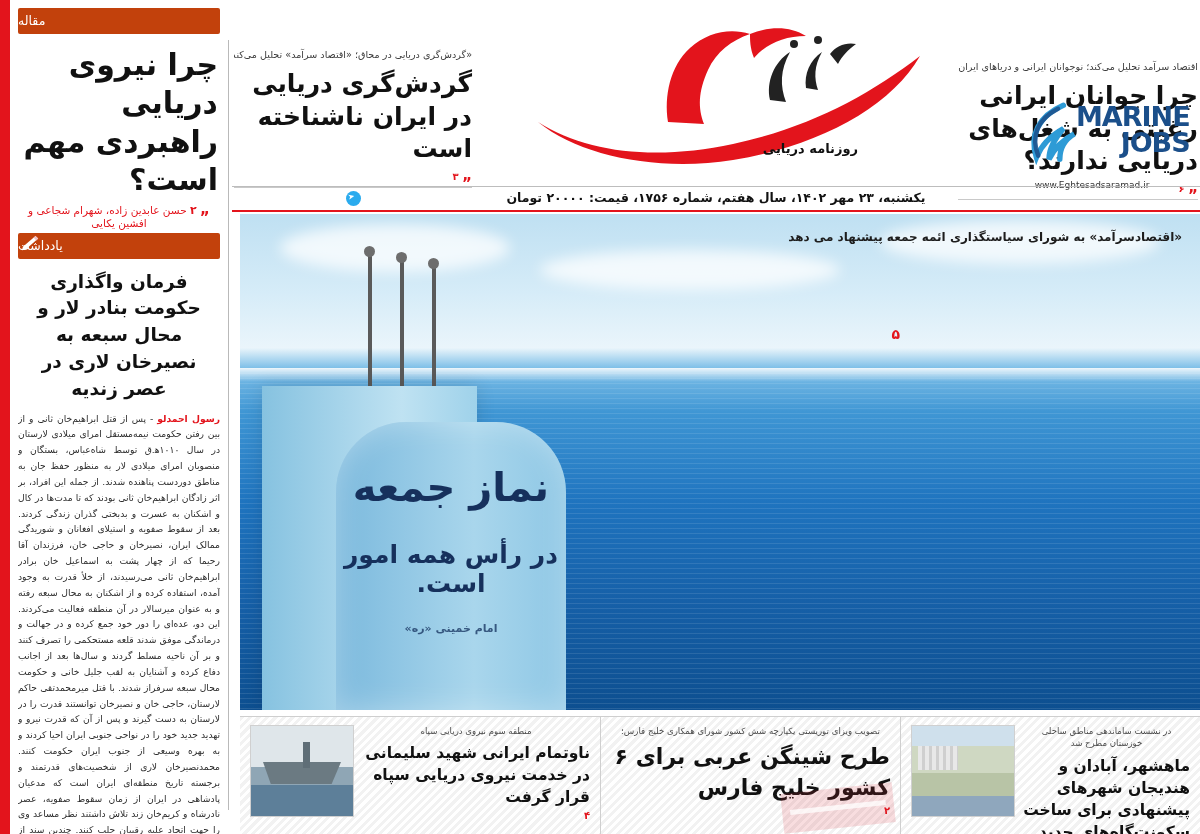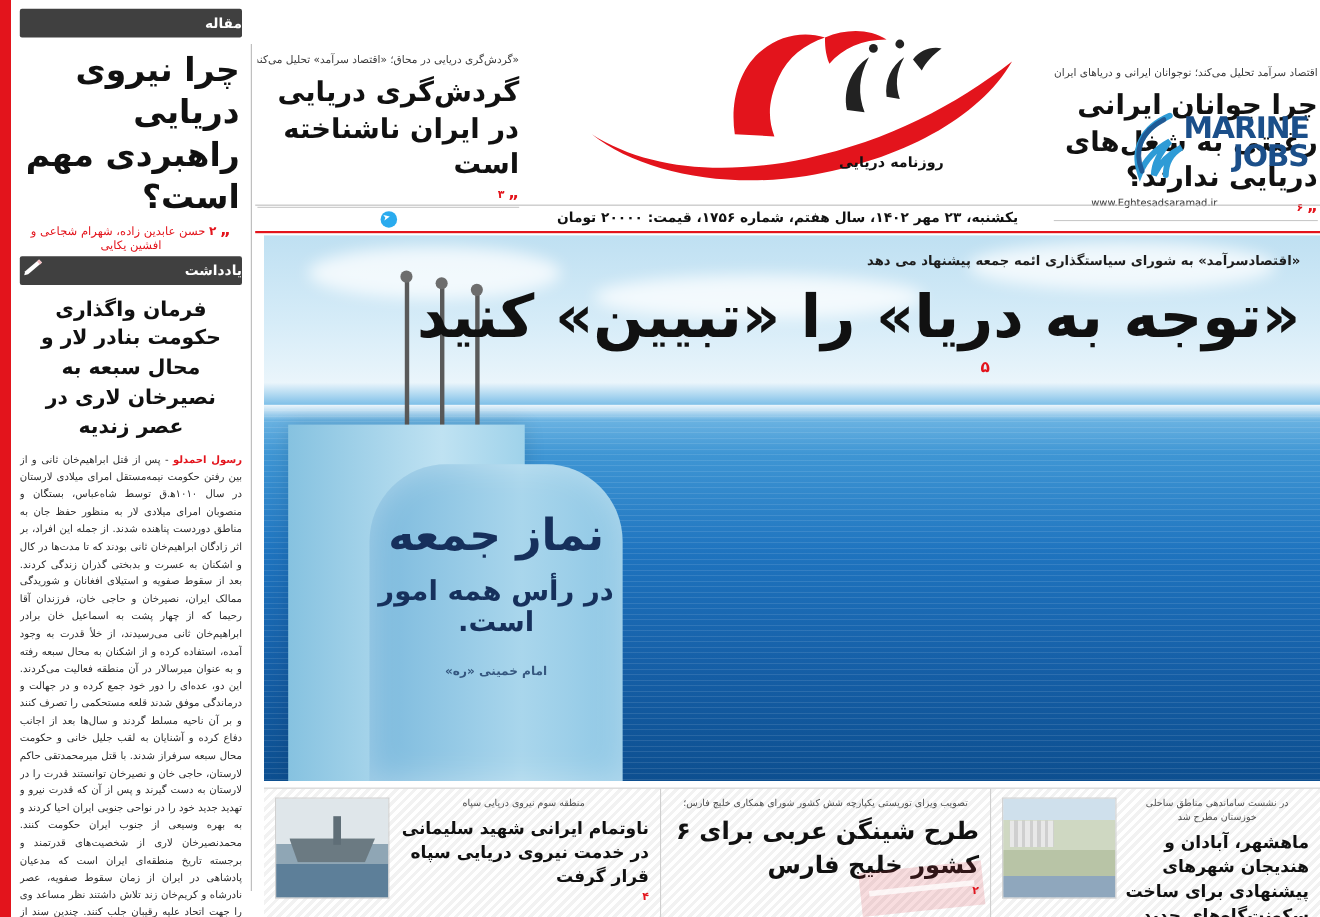--- a/index.html
+++ b/index.html
@@ -16,22 +16,22 @@
     position: absolute; left: 0; top: 0; width: 10px; height: 834px;
     background: #e3141c;
   }
 
   
   .sidebar {
     position: absolute; left: 10px; top: 0; width: 218px; height: 834px;
     padding: 8px 8px 0 8px; direction: rtl; text-align: right;
   }
   .sect-label {
-    background: #404040; color: #fff; text-align: right;
-    font-size: 12.5px; font-weight: bold; padding: 5px 0 6px 0;
+    background: #c2410c; color: #fff; text-align: left;
+    font-size: 12.5px; font-weight: normal; padding: 5px 0 6px 0;
     letter-spacing: .5px; border-radius: 2px; position: relative;
   }
   .sect-label.with-pen { margin-top: 4px; }
   .pen-icon {
     position: absolute; right: auto; left: 2px; top: 2px;
     width: 22px; height: 18px;
   }
   .side-headline {
     font-size: 30px; line-height: 1.28; font-weight: bold; color: #111;
     text-align: right; margin: 12px 2px 4px 2px; letter-spacing: -.5px;
@@ -115,21 +115,21 @@
   }
 
   .marine-logo {
     position: absolute; right: 8px; top: 96px; width: 170px; height: 76px;
   }
   .mj-text { position:absolute; left: 54px; top: 8px; line-height: .95; }
   .mj-text .l1 { font-size: 27px; font-weight: bold; color:#1b4f8a; letter-spacing:-1px; }
   .mj-text .l2 { font-size: 27px; font-weight: bold; color:#1b4f8a; letter-spacing:-1px; }
   .site-url {
     position:absolute; right: 8px; top: 180px; font-size: 9px;
-    color:#333; direction: ltr; text-align: left; width: 200px;
+    color:#333; direction: ltr; text-align: center; width: 200px;
   }
 
   .dateline-bar {
     position: absolute; left: 232px; top: 186px; width: 968px; height: 26px;
     border-top: 1px solid #bdbdbd; border-bottom: 2px solid #e3141c;
   }
   .dateline {
     position: absolute; left: 0; right: 0; top: 3px;
     text-align: center; font-size: 12.5px; font-weight: bold; color: #111;
     direction: rtl;
@@ -167,21 +167,21 @@
     position:absolute; left: 96px; top: 208px; width: 230px; height: 288px;
     background: linear-gradient(to left, #8ec7e5 0%, #a9d6ec 40%, #7bb9dd 100%);
     border-radius: 70px 70px 0 0;
     box-shadow: inset 0 0 30px rgba(255,255,255,.35);
   }
   .plaque-text {
     position:absolute; left: 0; right: 0; top: 42px;
     color:#16305c; direction: rtl; text-align:center; font-weight: bold;
   }
   .plaque-l1 { font-size: 40px; letter-spacing:-1px; }
-  .plaque-l2 { font-size: 25px; margin-top: 12px; }
+  .plaque-l2 { font-size: 25px; margin-top: 30px; }
   .plaque-sign {
     margin-top: 24px; font-size: 11px; color:#1c3a66; opacity:.8;
   }
   .mast-pole {
     position:absolute; width: 4px; background: #5a5a5a; border-radius: 2px;
   }
   .pole-knob {
     position:absolute; width: 11px; height: 11px; border-radius: 50%;
     background: #6d6d6d;
   }
@@ -379,21 +379,20 @@
     <div class="monument-base"></div>
     <div class="monument-plaque">
       <div class="plaque-text">
         <div class="plaque-l1">نماز جمعه</div>
         <div class="plaque-l2">در رأس همه امور است.</div>
         <div class="plaque-sign">امام خمینی «ره»</div>
       </div>
     </div>
 
     <div class="hero-kicker">«اقتصادسرآمد» به شورای سیاستگذاری ائمه جمعه پیشنهاد می دهد</div>
-    <div class="hero-headline">«توجه به دریا» را «تبیین» کنید</div>
     <div class="hero-page">۵</div>
   </div>
 
   <div class="bottom">
 
     <div class="bcard c1">
       <div class="btext">
         <div class="bkicker">در نشست ساماندهی مناطق ساحلی</div>
         <div class="bkicker">خوزستان مطرح شد</div>
         <div class="bhead">ماهشهر، آبادان و هندیجان شهرهای پیشنهادی برای ساخت سکونت‌گاه‌های جدید ساحلی</div>

